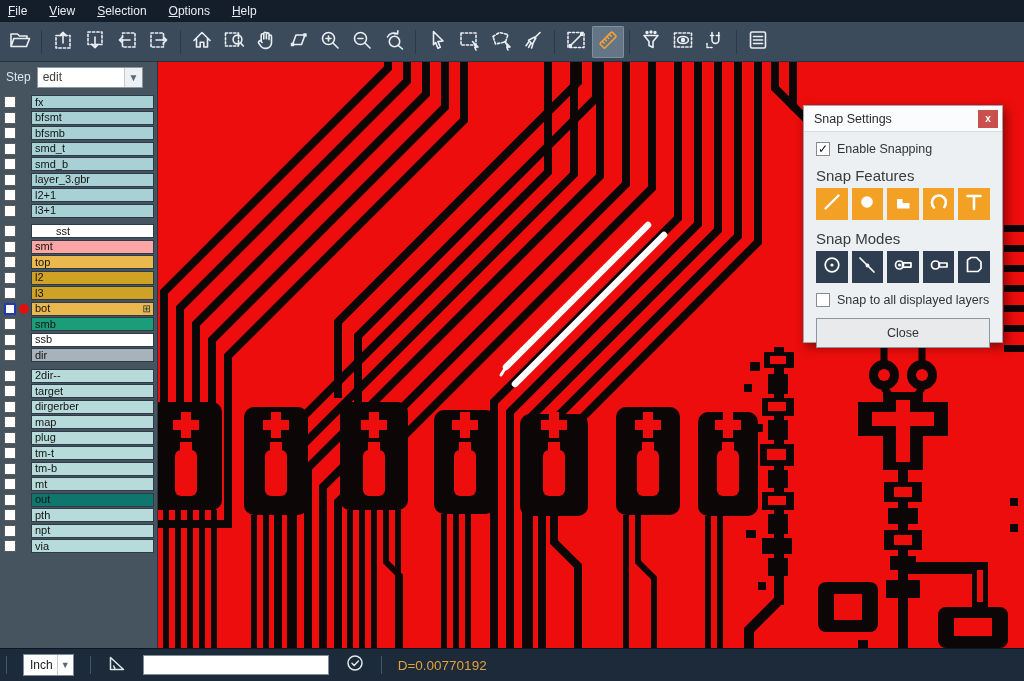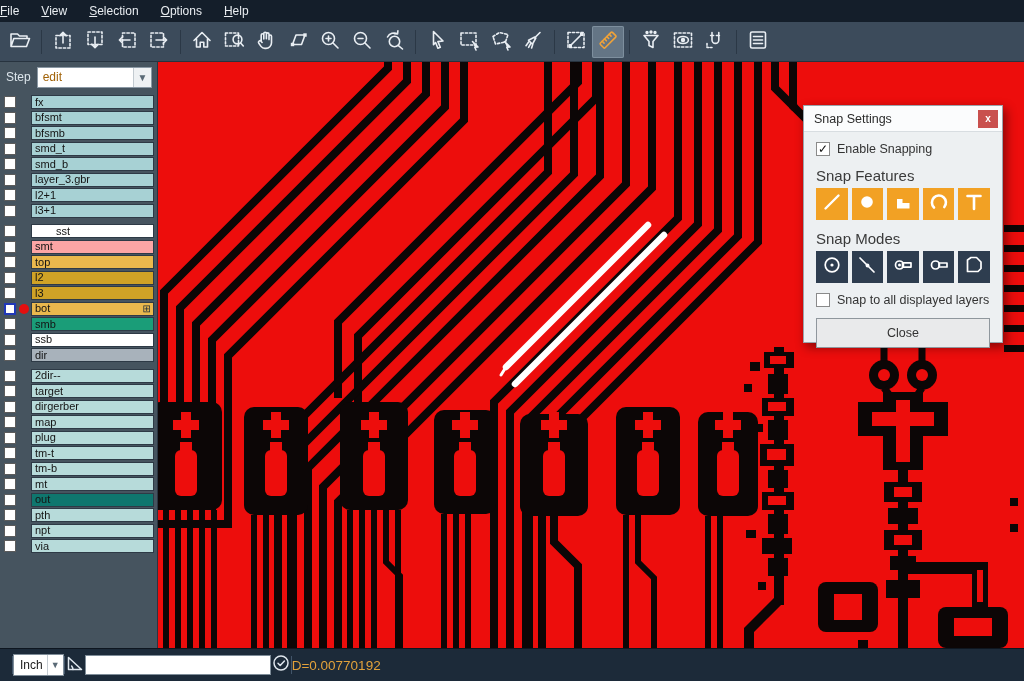--- a/index.html
+++ b/index.html
@@ -1,38 +1,38 @@
 <!DOCTYPE html>
 <html><head>
 <meta charset="utf-8">
 <style>
   * { margin:0; padding:0; box-sizing:border-box; }
   html,body { width:1024px; height:681px; overflow:hidden; }
   body { font-family:"Liberation Sans", sans-serif; background:#17212c; position:relative; }
   #app { width:1024px; height:681px; display:flex; flex-direction:column; position:relative; }
 
   
-  .menubar { height:22px; background:#141e2a; display:flex; align-items:center; gap:22px; flex:none; }
+  .menubar { height:22px; background:#141e2a; display:flex; align-items:center; padding-left:8px; gap:22px; flex:none; }
   .menu-item { color:#e9edf1; font-size:12px; display:inline-block; cursor:default; }
   .menu-item::first-letter { text-decoration:underline; }
 
   
   .toolbar { height:40px; background:#3c4b5b; border-bottom:1px solid #27333f; display:flex; align-items:center; padding-left:4px; flex:none; }
   .tbtn { width:32px; height:32px; display:flex; align-items:center; justify-content:center; border-radius:2px; }
   .tbtn svg { stroke:#e9eef3; fill:none; stroke-width:1.6; stroke-linecap:round; stroke-linejoin:round; }
   .tbtn.active { background:#647585; box-shadow:inset 0 0 0 1px #7e8f9e; }
   .tsep { width:1px; height:24px; background:#2b3846; margin:0 5px; flex:none; }
 
   
   .bodyrow { flex:1; display:flex; min-height:0; }
   .sidebar { width:158px; background:#46545f; border-right:1px solid #2a3542; display:flex; flex-direction:column; position:relative; flex:none; }
-  .steprow { height:30px; display:flex; align-items:center; padding:0 5px 0 6px; gap:6px; flex:none; }
+  .steprow { height:30px; display:flex; align-items:center; padding:0 14px 0 6px; gap:6px; flex:none; }
   .steplabel { color:#dde6ec; font-size:12px; }
   .stepdd { flex:1; height:21px; background:#fff; border:1px solid #8a98a4; display:flex; align-items:center; }
-  .stepdd .val { flex:1; font-size:12px; color:#a16207; padding-left:5px; }
+  .stepdd .val { flex:1; font-size:12px; color:#404040; padding-left:5px; }
   .stepdd .chev { width:18px; height:100%; background:#eef1f3; border-left:1px solid #c2cad0; color:#5a6a76; font-size:10px; display:flex; align-items:center; justify-content:center; }
 
   .layers { padding:3px 0 0 0; }
   .layer-row { display:flex; align-items:center; height:14px; margin-bottom:1.5px; }
   .cb { width:12px; height:12px; background:#fff; border:1px solid #5c5c5c; margin-left:4px; flex:none; }
   .cb.sel { border:2px solid #2038b8; }
   .lgap { width:15px; flex:none; display:flex; align-items:center; justify-content:center; }
   .reddot { width:10px; height:10px; border-radius:50%; background:#e30f0f; }
   .lname { flex:1; margin-right:3px; height:14px; font-size:11px; line-height:13px; color:#141414; padding-left:3px; border:1px solid #2e3a46; display:flex; align-items:center; }
   .lname .grid { margin-left:auto; margin-right:2px; font-size:10px; color:#24303a; line-height:10px; }
@@ -54,21 +54,21 @@
   .chk-label { font-size:12.5px; color:#333; }
   .sec-label { font-size:15px; color:#3a3a3a; margin-bottom:4px; }
   .btnrow { display:flex; gap:4px; margin-bottom:10px; }
   .sqbtn { width:32px; height:32px; display:flex; align-items:center; justify-content:center; }
   .sqbtn.orange { background:#f2a124; }
   .sqbtn.dark { background:#2e3d4f; }
   .sqbtn svg { stroke:#fff; fill:none; stroke-linecap:round; stroke-linejoin:round; }
   .dlg-closebtn { margin:2px 12px 0 12px; height:30px; background:#e9eaeb; border:1px solid #8f979d; font-size:12.5px; color:#333; display:flex; align-items:center; justify-content:center; }
 
   
-  .statusbar { height:33px; background:#1c2a39; border-top:1px solid #0e1620; display:flex; align-items:center; padding-left:12px; gap:0; flex:none; }
+  .statusbar { height:33px; background:#1c2a39; border-top:1px solid #0e1620; display:flex; align-items:center; padding-left:6px; gap:16px; flex:none; }
   .ssep { width:1px; height:18px; background:#42556а; background:#42556a; flex:none; }
   .unit-dd { height:22px; background:#fff; border:1px solid #7e8c98; display:flex; align-items:center; }
   .unit-dd .val { font-size:12px; color:#1a1a1a; padding:0 4px 0 6px; }
   .unit-dd .chev { width:16px; height:100%; border-left:1px solid #c5ccd2; color:#5a6a76; font-size:9px; display:flex; align-items:center; justify-content:center; }
   .sb-icon svg { stroke:#dfe7ee; fill:none; stroke-width:1.5; stroke-linecap:round; stroke-linejoin:round; }
   .sb-input { width:186px; height:20px; background:#fff; border:1px solid #7e8c98; font-size:12px; padding:0 4px; font-family:"Liberation Sans",sans-serif; }
   .dist { font-size:13.5px; color:#e2a23b; }
 </style>
 </head>
 <body>

